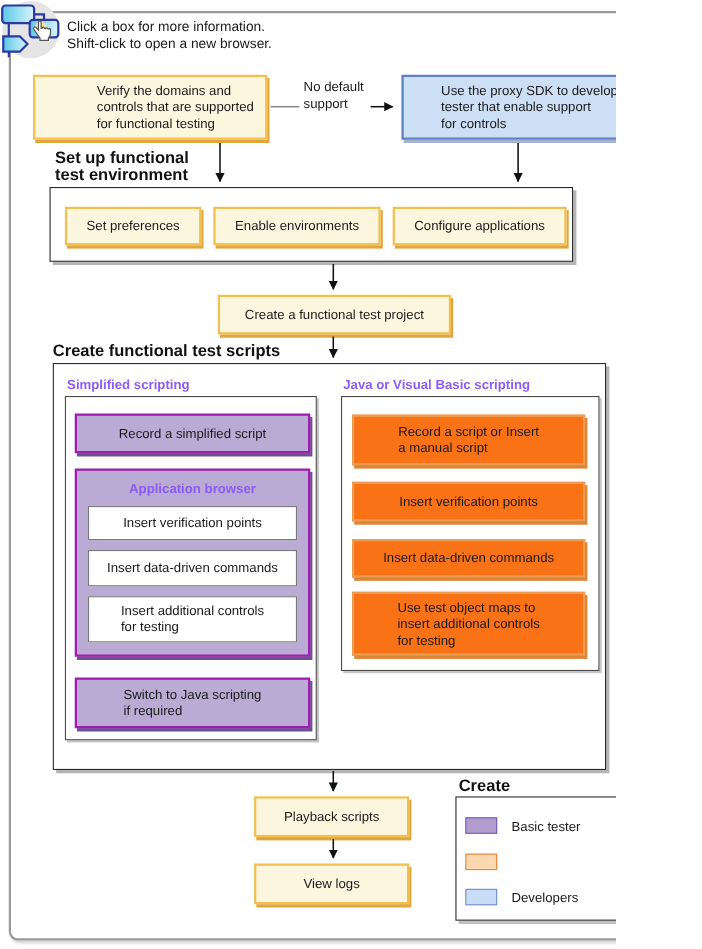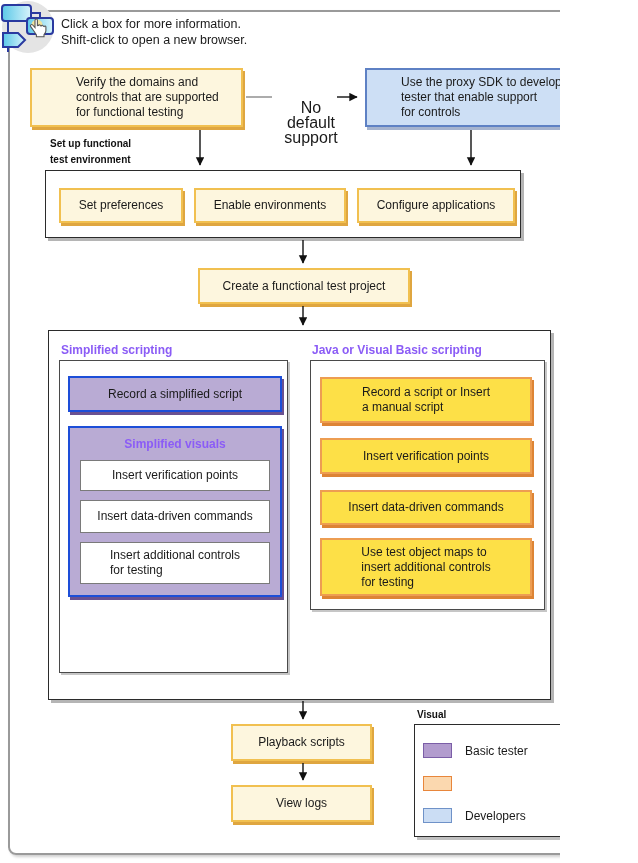--- a/index.html
+++ b/index.html
@@ -6,99 +6,102 @@
   body{font-family:"Liberation Sans", sans-serif; color:#1a1a1a;}
   #canvas{position:relative;width:560px;height:863px;background:#fff;overflow:hidden;}
   .abs{position:absolute;box-sizing:border-box;}
   .frame{border:2px solid #9A9A9A;border-radius:8px;box-shadow:2px 2px 3px #cfcfcf;}
   .box{display:flex;align-items:center;justify-content:center;font-size:12px;line-height:15px;text-align:left;}
   .pre{white-space:pre-line;}
   .left-text{text-align:left;justify-content:flex-start;}
   .center-left{text-align:left;}
   .yellow{background:#FDF6DE;border:2px solid #F1C050;box-shadow:2px 3px 0 #DFA640;}
   .blue{background:#CDDFF5;border:2px solid #5E81C4;box-shadow:2px 3px 0 #A5B3CE;}
-  .purple{background:#B9ABD4;border:2px solid #1d4ed8;box-shadow:2px 3px 0 #6A5191;}
-  .orange{background:#fde047;border:2px solid #ED9D52;box-shadow:2px 3px 0 #DD8435;}
+  .purple{background:#B9ABD4;border:2px solid #a21caf;box-shadow:2px 3px 0 #6A5191;}
+  .orange{background:#f97316;border:2px solid #ED9D52;box-shadow:2px 3px 0 #DD8435;}
   .whitebox{background:#fff;border:1px solid #7A7A7A;}
   .container{background:#fff;border:1px solid #2B2B2B;box-shadow:3px 3px 0 #B5B5B5;}
   .subcontainer{background:#fff;border:1px solid #4A4A4A;box-shadow:2px 2px 0 #C6C6C6;}
-  .heading{font-weight:bold;font-size:10px;line-height:16px;color:#111;}
+  .heading{font-weight:bold;font-size:15px;line-height:16px;color:#111;}
   .subheading{font-weight:bold;font-size:12px;color:#8b5cf6;}
   .instr{font-size:12.5px;line-height:16px;}
   .legend-label{font-size:12px;line-height:14px;}
   .sw{width:29px;height:15px;box-sizing:border-box;}
   .sw-purple{background:#B29CCE;border:1.5px solid #7B5EA7;}
   .sw-orange{background:#FBD8AF;border:1.5px solid #E8863B;}
   .sw-blue{background:#CBDDF4;border:1.5px solid #6F92C8;}
   .overlay{position:absolute;left:0;top:0;pointer-events:none;}
 </style>
 </head>
 <body>
 
 <div id="canvas">
 
   <div class="abs frame" style="left:8px;top:10px;width:620px;height:845px;"></div>
 
   <div class="abs instr pre" style="left:61px;top:16px;width:260px;">Click a box for more information.
 Shift-click to open a new browser.</div>
 
-  <div class="abs box yellow pre left-text" style="left:30px;top:68px;width:213px;height:59px;padding-left:44px;">Verify the domains and
+  <div class="abs box yellow pre left-text" style="left:30px;top:68px;width:213px;height:59px;padding-left:56px;">Verify the domains and
 controls that are supported
 for functional testing</div>
 
-  <div class="abs pre" style="left:276px;top:100px;width:70px;font-size:16px;line-height:15px;text-align:center;">No default
+  <div class="abs pre" style="left:276px;top:72px;width:70px;font-size:12px;line-height:15px;">No default
 support</div>
 
   <div class="abs box blue pre left-text" style="left:365px;top:68px;width:213px;height:59px;padding-left:34px;">Use the proxy SDK to develop
 tester that enable support
 for controls</div>
 
   <div class="abs heading pre" style="left:50px;top:136px;width:130px;">Set up functional
 test environment</div>
 
   <div class="abs container" style="left:45px;top:170px;width:476px;height:68px;"></div>
 
   <div class="abs box yellow" style="left:59px;top:188px;width:124px;height:35px;">Set preferences</div>
   <div class="abs box yellow" style="left:357px;top:188px;width:158px;height:35px;">Configure applications</div>
   <div class="abs box yellow" style="left:194px;top:188px;width:152px;height:35px;">Enable environments</div>
 
   <div class="abs box yellow" style="left:198px;top:268px;width:212px;height:36px;">Create a functional test project</div>
 
+  <div class="abs heading" style="left:48px;top:312px;width:250px;">Create functional test scripts</div>
 
   <div class="abs container" style="left:48px;top:330px;width:503px;height:370px;"></div>
 
   <div class="abs subheading" style="left:61px;top:343px;width:180px;">Simplified scripting</div>
   <div class="abs subcontainer" style="left:59px;top:360px;width:229px;height:313px;"></div>
 
   <div class="abs box purple" style="left:68px;top:376px;width:214px;height:36px;">Record a simplified script</div>
 
   <div class="abs purple" style="left:68px;top:426px;width:214px;height:171px;"></div>
-  <div class="abs subheading" style="left:68px;top:437px;width:214px;text-align:center;">Simplified visuals</div>
+  <div class="abs subheading" style="left:68px;top:437px;width:214px;text-align:center;">Application browser</div>
 
   <div class="abs box whitebox" style="left:80px;top:460px;width:190px;height:31px;">Insert verification points</div>
   <div class="abs box whitebox" style="left:80px;top:500px;width:190px;height:33px;">Insert data-driven commands</div>
   <div class="abs box whitebox pre center-left" style="left:80px;top:542px;width:190px;height:42px;">Insert additional controls
 for testing</div>
 
+  <div class="abs box purple pre center-left" style="left:68px;top:616px;width:214px;height:46px;">Switch to Java scripting
+if required</div>
 
   <div class="abs subheading" style="left:312px;top:343px;width:220px;">Java or Visual Basic scripting</div>
   <div class="abs subcontainer" style="left:310px;top:360px;width:235px;height:250px;"></div>
 
   <div class="abs box orange pre center-left" style="left:320px;top:377px;width:212px;height:46px;">Record a script or Insert
 a manual script</div>
   <div class="abs box orange" style="left:320px;top:438px;width:212px;height:36px;">Insert verification points</div>
   <div class="abs box orange" style="left:320px;top:490px;width:212px;height:35px;">Insert data-driven commands</div>
   <div class="abs box orange pre center-left" style="left:320px;top:538px;width:212px;height:58px;">Use test object maps to
 insert additional controls
 for testing</div>
 
   <div class="abs box yellow" style="left:231px;top:785px;width:141px;height:37px;">View logs</div>
   <div class="abs box yellow" style="left:231px;top:724px;width:141px;height:37px;">Playback scripts</div>
 
-  <div class="abs heading" style="left:417px;top:707px;width:100px;">Visual</div>
+  <div class="abs heading" style="left:417px;top:707px;width:100px;">Create</div>
   <div class="abs container" style="left:414px;top:724px;width:203px;height:113px;box-shadow:3px 3px 0 #C0C0C0;"></div>
 
   <div class="abs sw sw-purple" style="left:423px;top:743px;"></div>
   <div class="abs legend-label" style="left:465px;top:744px;width:150px;">Basic tester</div>
 
   <div class="abs sw sw-orange" style="left:423px;top:776px;"></div>
 
   <div class="abs sw sw-blue" style="left:423px;top:808px;"></div>
   <div class="abs legend-label" style="left:465px;top:809px;width:150px;">Developers</div>
 

